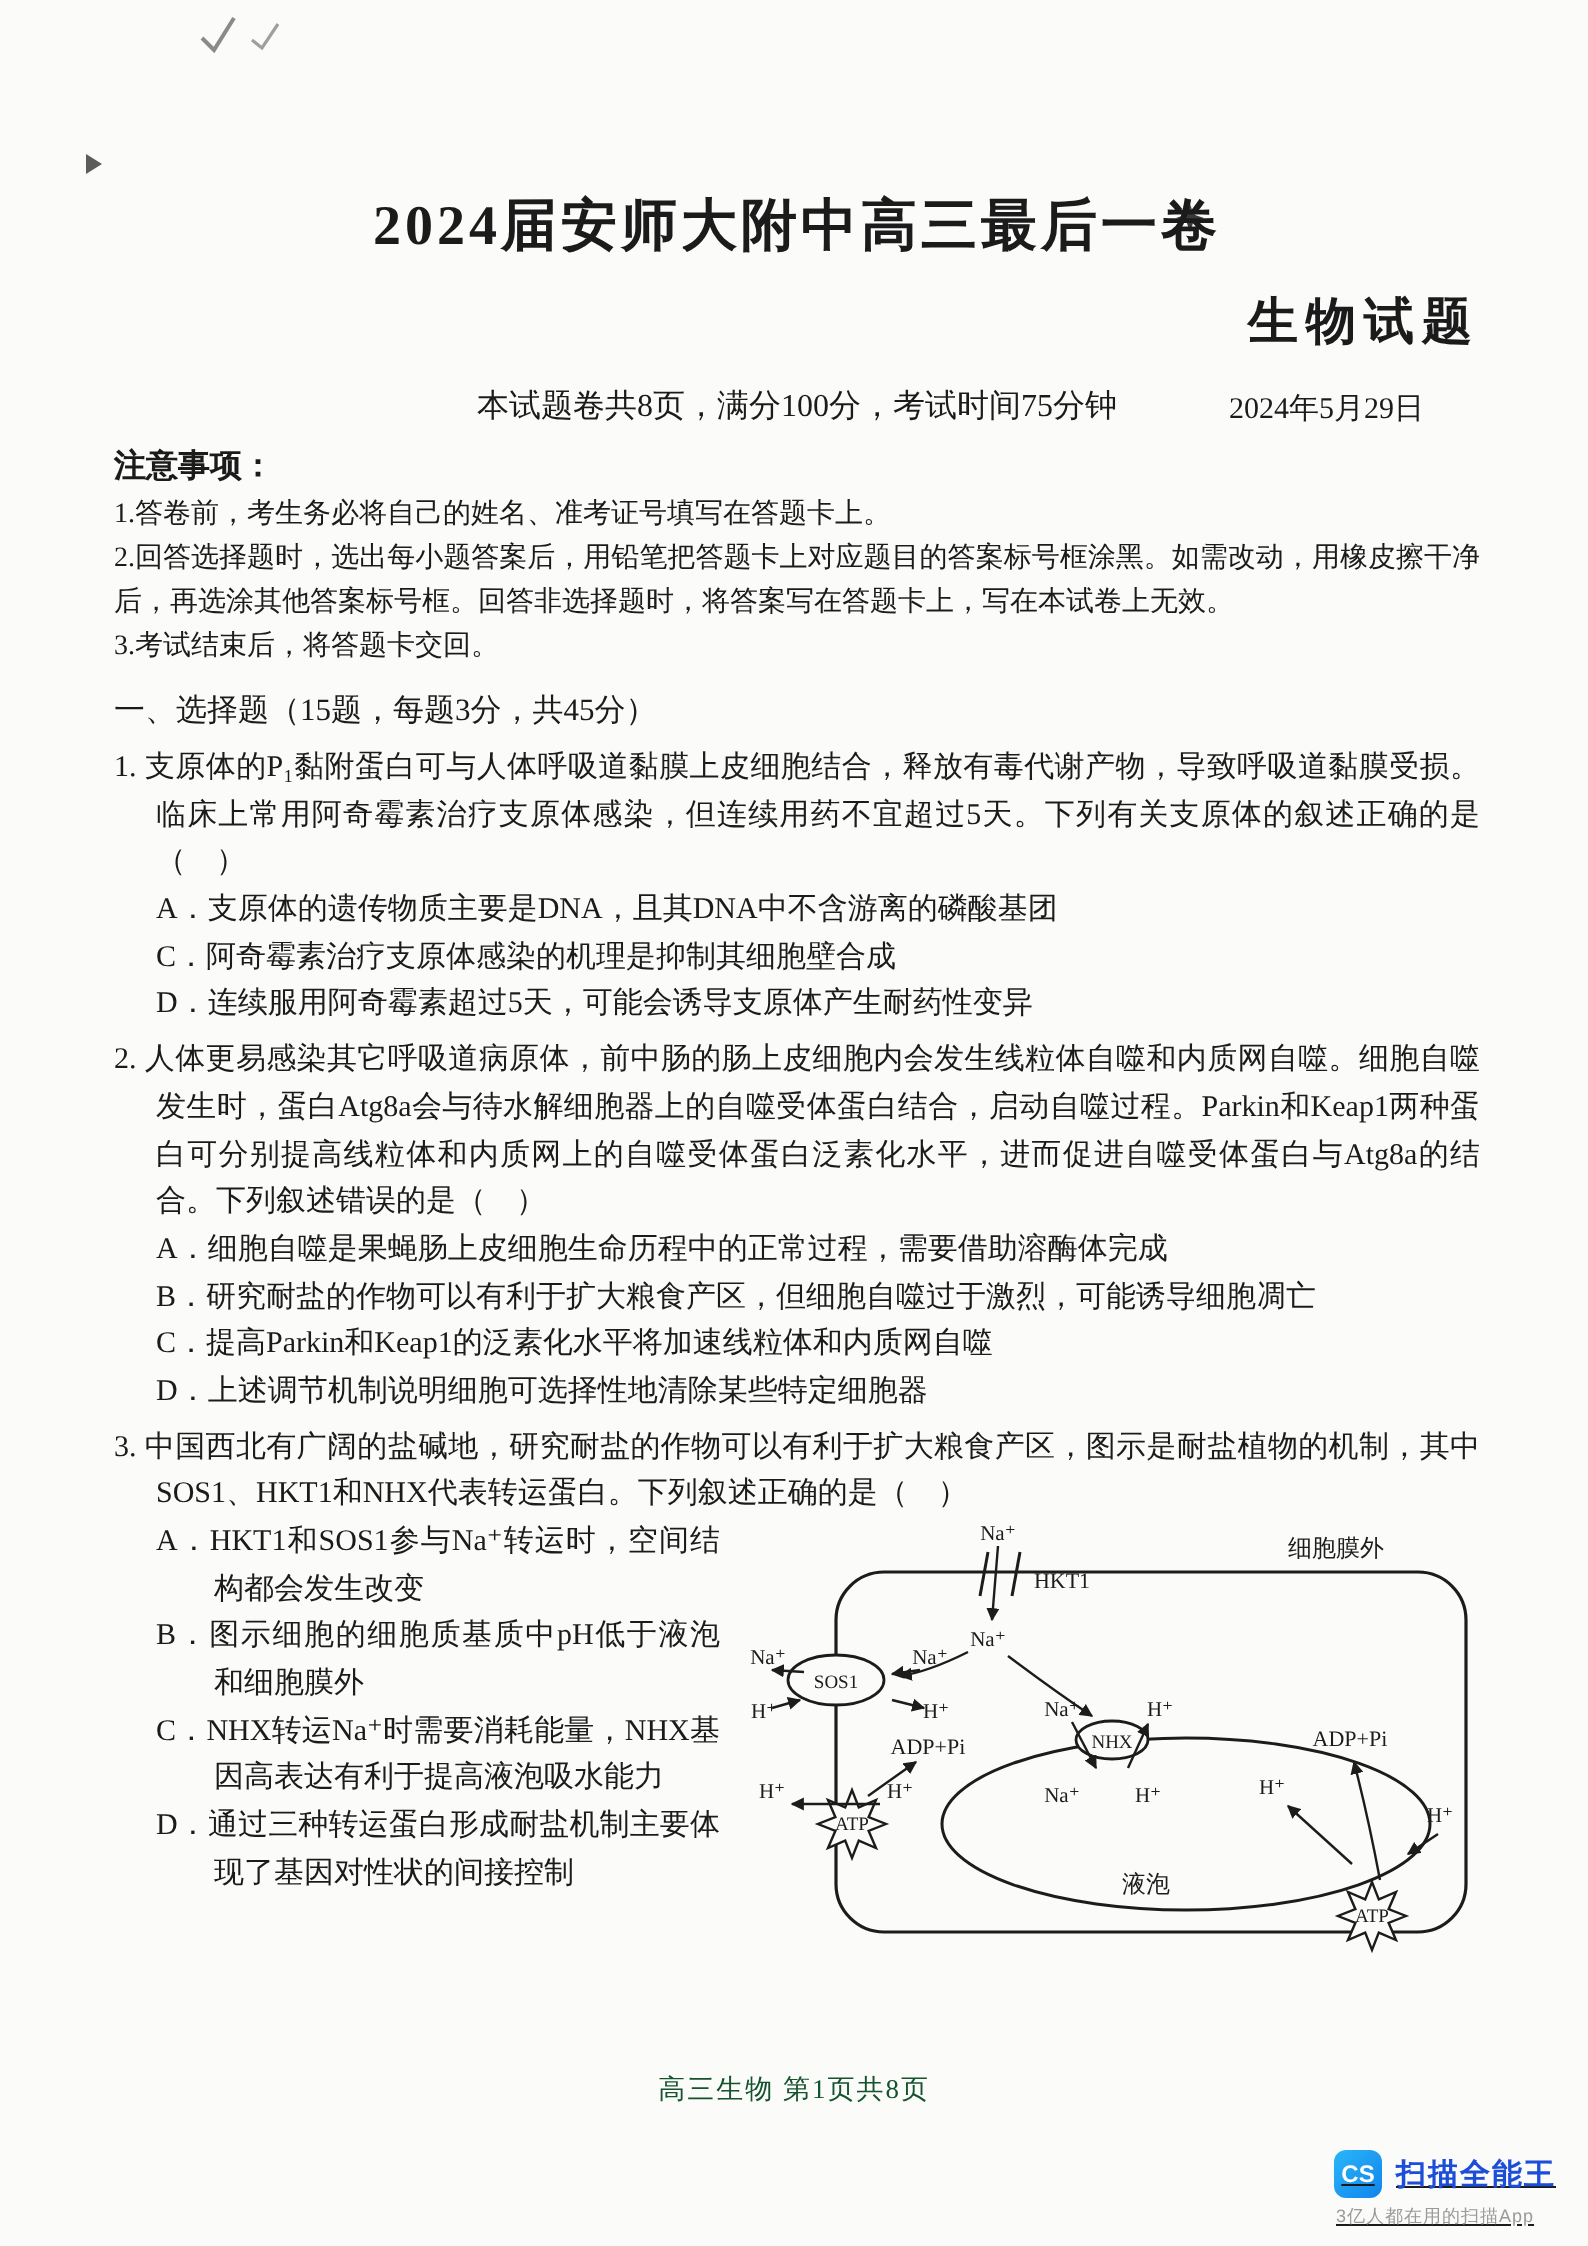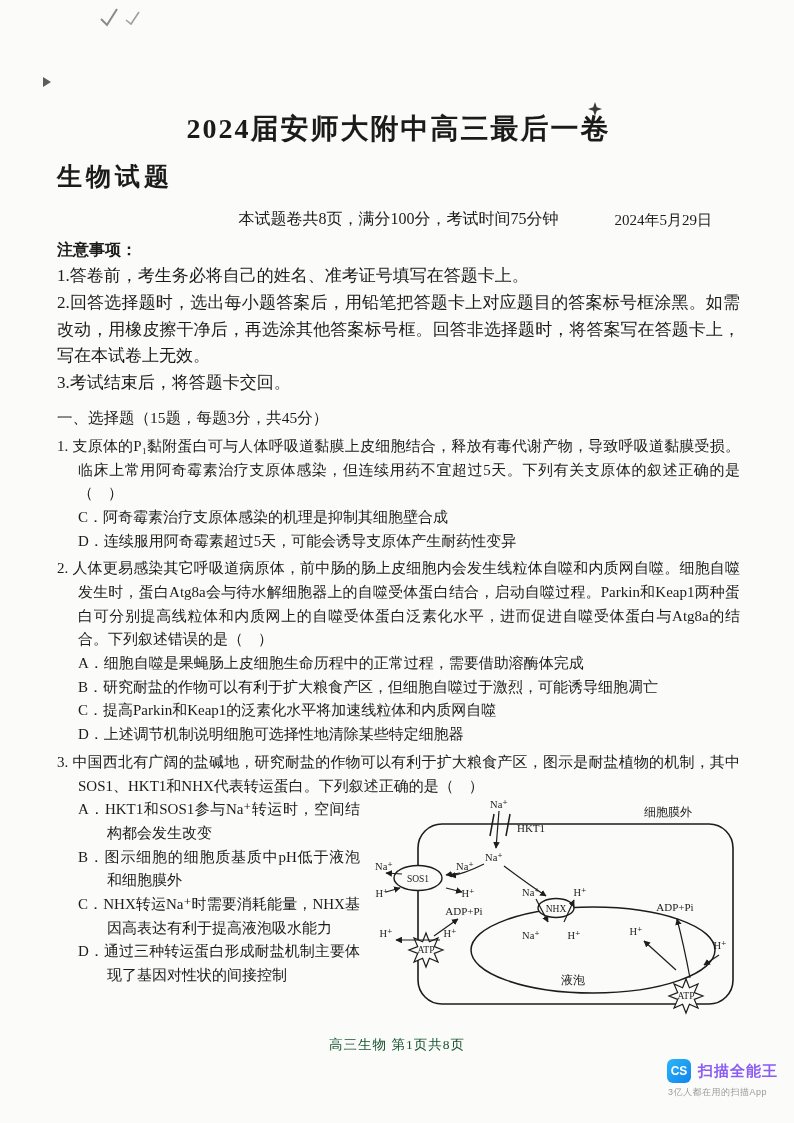--- a/index.html
+++ b/index.html
@@ -4,65 +4,66 @@
 <style>
   * { margin:0; padding:0; box-sizing:border-box; }
   html,body { width:794px; height:1123px; }
   body {
     font-family:"Liberation Serif","DejaVu Serif",serif;
     background:#fbfbf9;
     color:#1b1b1b;
     position:relative;
     overflow:hidden;
   }
-  .page { position:absolute; inset:0; padding:16px 54px 0 57px; }
+  .page { position:absolute; inset:0; padding:0 54px 0 57px; }
 
   .title {
     text-align:center; font-size:28px; font-weight:bold;
     margin-top:94px; letter-spacing:2px; position:relative;
   }
   .subtitle {
-    text-align:left; font-size:25px; font-weight:bold;
+    text-align:right; font-size:25px; font-weight:bold;
     margin-top:12px; letter-spacing:4px;
   }
   .info-row { position:relative; margin-top:16px; font-size:16px; text-align:center; }
   .info-date { position:absolute; right:28px; top:2px; font-size:15px; }
 
   .notice { margin-top:8px; }
   .notice-heading { font-size:16px; font-weight:bold; line-height:1.55; }
-  .note-item { font-size:17px; line-height:1.58; text-align:justify; }
+  .note-item { font-size:14px; line-height:1.58; text-align:justify; }
 
   .section-heading { font-size:15.5px; margin-top:9px; line-height:1.6; }
 
   .question { margin-top:4px; font-size:15px; line-height:1.58; }
   .q-stem { padding-left:21px; text-indent:-21px; text-align:justify; }
   .q-num { margin-right:4px; }
   .q-option { padding-left:50px; text-indent:-29px; text-align:justify; }
 
   .q3-flow { overflow:visible; }
   .q3-diagram { float:right; width:372px; margin:0 0 4px 8px; }
   .q3-diagram svg { display:block; }
 
   .footer {
     position:absolute; left:0; right:0; top:1036px;
     text-align:center; font-size:13.5px; letter-spacing:1px; color:#14532d;
   }
 
   .watermark {
-    position:absolute; right:16px; bottom:24px;
+    position:absolute; right:16px; bottom:8px;
     font-family:"Liberation Sans","DejaVu Sans",sans-serif;
+    text-decoration:underline;
   }
   .wm-row { display:flex; align-items:center; gap:7px; }
   .wm-logo {
     width:24px; height:24px; border-radius:6px;
     background:linear-gradient(135deg,#2ab6f9,#1184ec);
     color:#fff; font-weight:bold; font-size:12px;
     display:flex; align-items:center; justify-content:center;
   }
-  .wm-name { font-size:15px; font-weight:bold; color:#8b5cf6; letter-spacing:1px; }
+  .wm-name { font-size:15px; font-weight:bold; color:#1d4ed8; letter-spacing:1px; }
   .wm-tagline { font-size:9px; color:#9a9a9a; margin-top:3px; margin-left:1px; letter-spacing:.5px; }
 
   .artifact { position:absolute; }
 
   svg text { fill:#1c1c1c; }
   .dg-label { font-size:10.5px; }
   .dg-label-sm { font-size:9.5px; }
   .dg-label-md { font-size:11px; }
   .dg-label-lg { font-size:12px; }
 </style>
@@ -94,20 +95,21 @@
     <div class="notice-heading">注意事项：</div>
     <div class="note-item">1.答卷前，考生务必将自己的姓名、准考证号填写在答题卡上。</div>
     <div class="note-item">2.回答选择题时，选出每小题答案后，用铅笔把答题卡上对应题目的答案标号框涂黑。如需改动，用橡皮擦干净后，再选涂其他答案标号框。回答非选择题时，将答案写在答题卡上，写在本试卷上无效。</div>
     <div class="note-item">3.考试结束后，将答题卡交回。</div>
   </div>
 
   <div class="section-heading">一、选择题（15题，每题3分，共45分）</div>
 
   <div class="question">
     <p class="q-stem"><span class="q-num">1.</span><span>支原体的P₁黏附蛋白可与人体呼吸道黏膜上皮细胞结合，释放有毒代谢产物，导致呼吸道黏膜受损。临床上常用阿奇霉素治疗支原体感染，但连续用药不宜超过5天。下列有关支原体的叙述正确的是（　）</span></p>
+    <p class="q-option">A．支原体的遗传物质主要是DNA，且其DNA中不含游离的磷酸基团</p>
     <p class="q-option">C．阿奇霉素治疗支原体感染的机理是抑制其细胞壁合成</p>
     <p class="q-option">D．连续服用阿奇霉素超过5天，可能会诱导支原体产生耐药性变异</p>
   </div>
 
   <div class="question">
     <p class="q-stem"><span class="q-num">2.</span><span>人体更易感染其它呼吸道病原体，前中肠的肠上皮细胞内会发生线粒体自噬和内质网自噬。细胞自噬发生时，蛋白Atg8a会与待水解细胞器上的自噬受体蛋白结合，启动自噬过程。Parkin和Keap1两种蛋白可分别提高线粒体和内质网上的自噬受体蛋白泛素化水平，进而促进自噬受体蛋白与Atg8a的结合。下列叙述错误的是（　）</span></p>
     <p class="q-option">A．细胞自噬是果蝇肠上皮细胞生命历程中的正常过程，需要借助溶酶体完成</p>
     <p class="q-option">B．研究耐盐的作物可以有利于扩大粮食产区，但细胞自噬过于激烈，可能诱导细胞凋亡</p>
     <p class="q-option">C．提高Parkin和Keap1的泛素化水平将加速线粒体和内质网自噬</p>
     <p class="q-option">D．上述调节机制说明细胞可选择性地清除某些特定细胞器</p>

